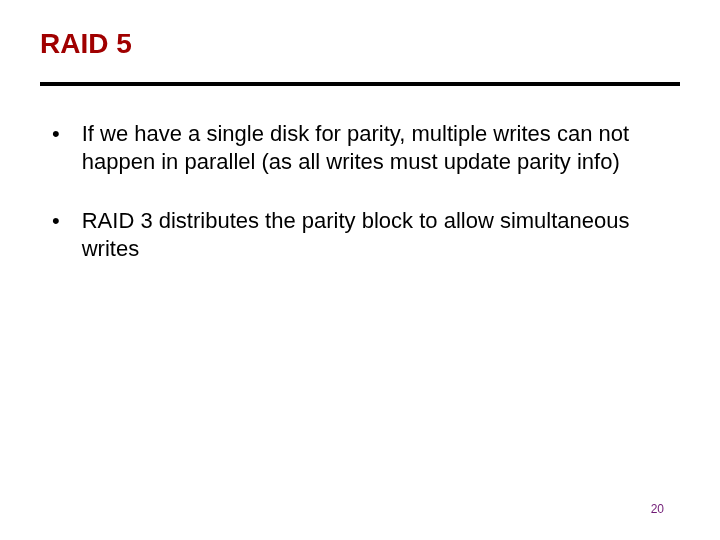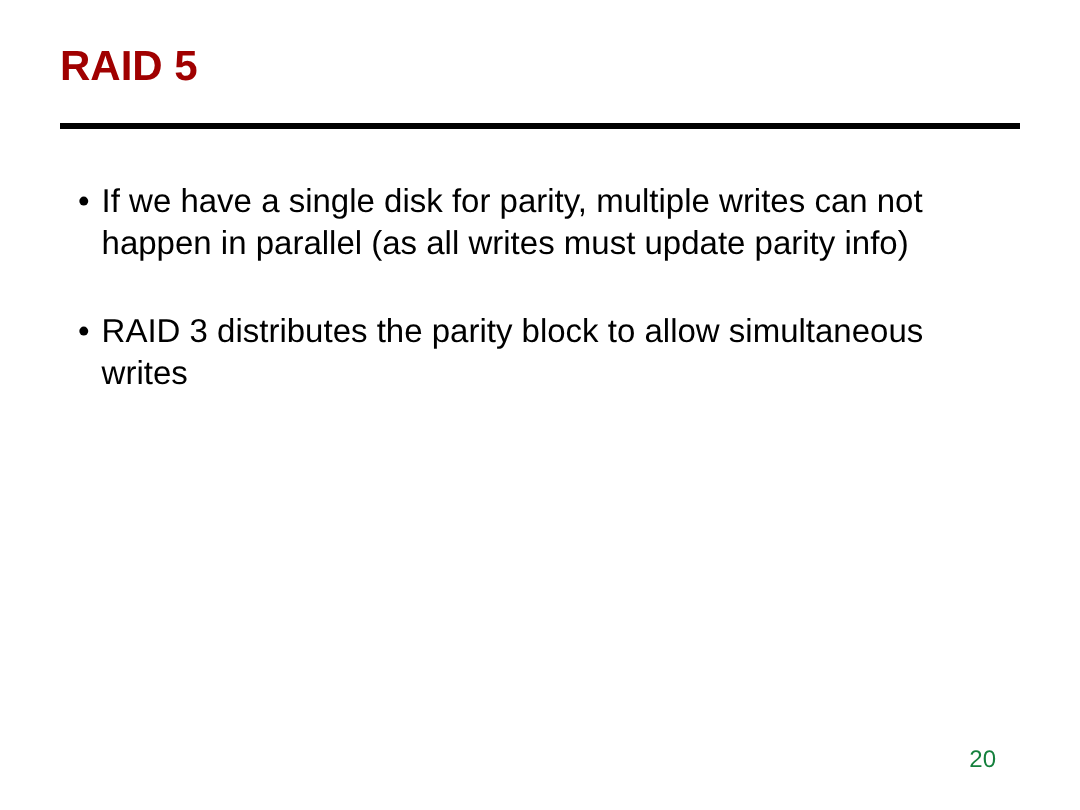--- a/index.html
+++ b/index.html
@@ -39,27 +39,28 @@
   .bullet {
     margin-bottom: 32px;
     display: flex;
   }
   .bullet .dot {
     flex: 0 0 auto;
     margin-right: 8px;
   }
   .bullet .text {
     flex: 1 1 auto;
+    margin-left: 14px;
   }
   .pagenum {
     position: absolute;
     bottom: 24px;
     right: 56px;
-    font-size: 16px;
-    color: #15803d;
+    font-size: 12px;
+    color: #701a75;
   }
 </style>
 </head>
 <body>
 
 <div class="slide">
   <div class="title">RAID 5</div>
   <div class="hr"></div>
   <div class="body">
     <div class="bullet">

